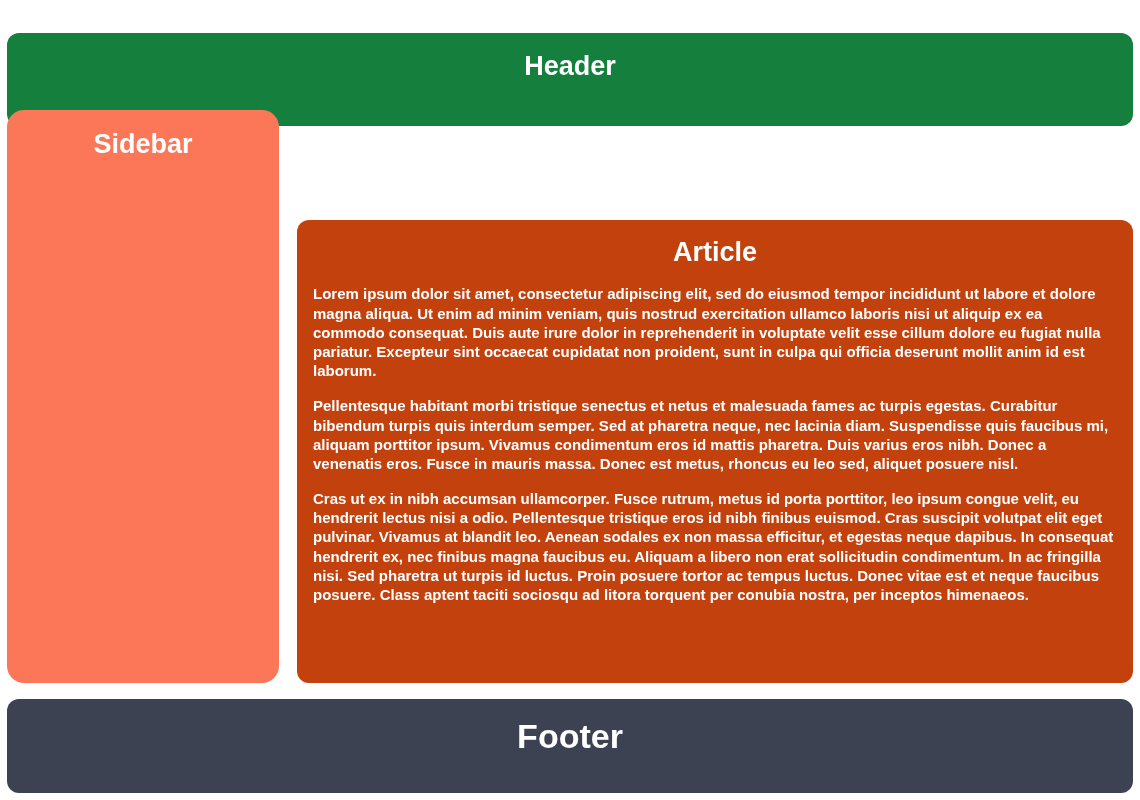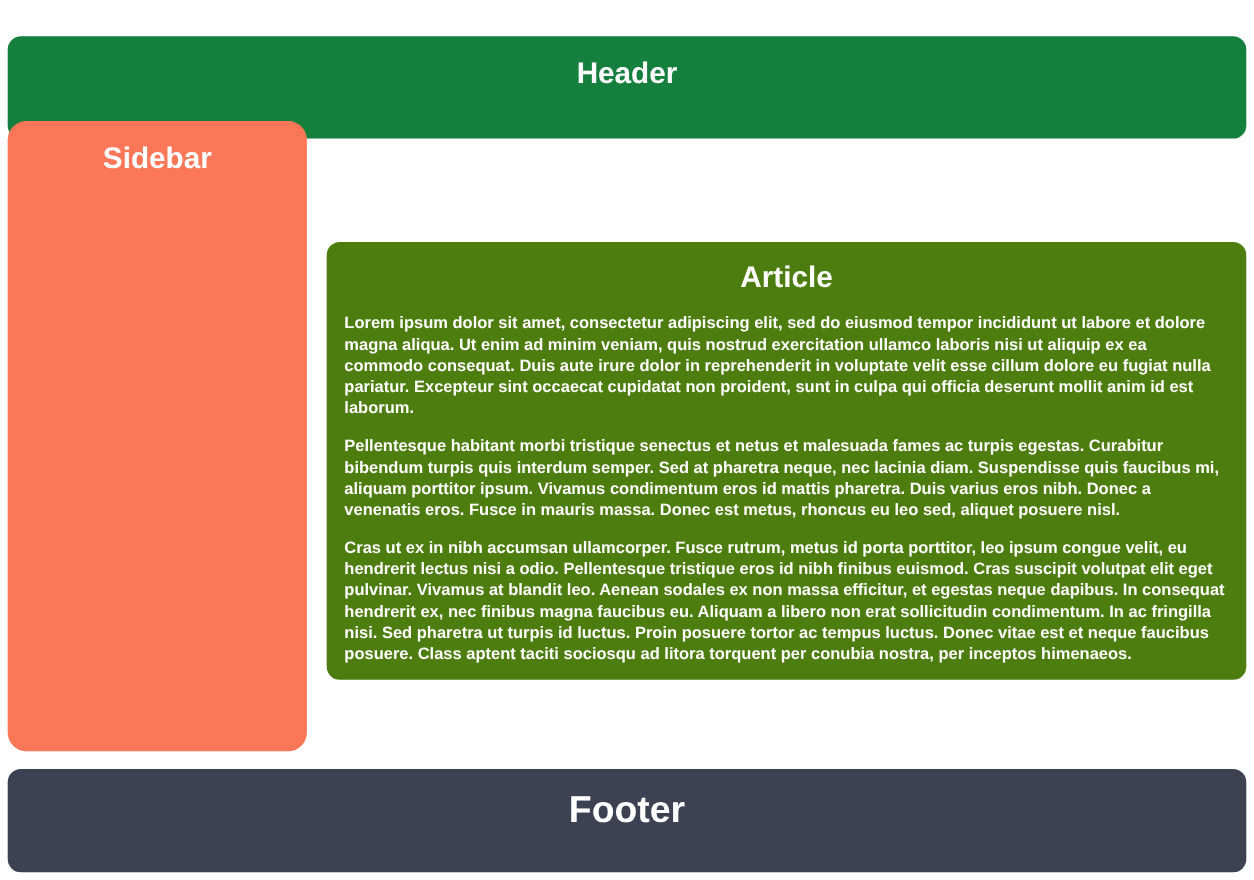--- a/index.html
+++ b/index.html
@@ -76,22 +76,22 @@
   }
   .nav .block-title {
     font-size: 27px;
   }
 
   
   .article {
     left: 297px;
     top: 220px;
     width: 836px;
-    height: 398px;
-    background: #4d7c0f;
+    height: 463px;
+    background: #c2410c;
     padding: 16px 16px 16px 16px;
     overflow: hidden;
   }
   .article .block-title {
     font-size: 27px;
     margin-bottom: 16px;
   }
   .article p {
     margin: 0 0 16px 0;
     font-size: 15px;

